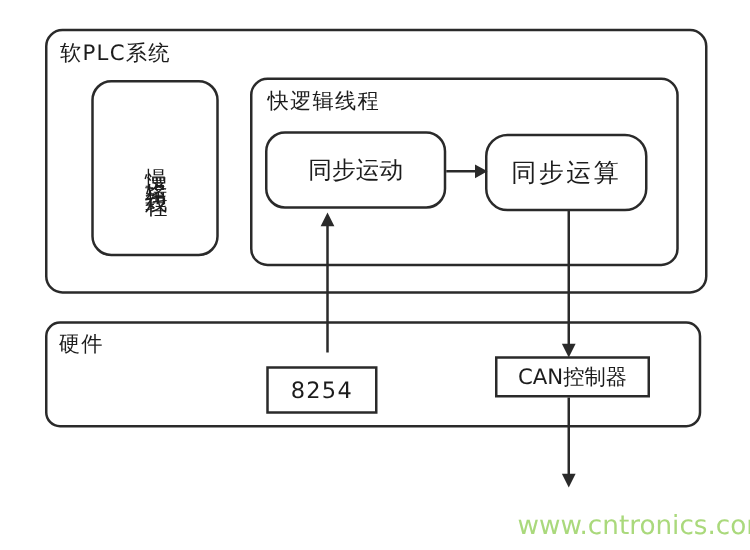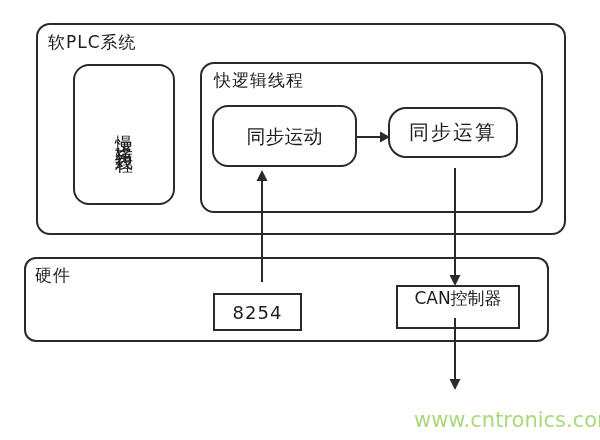--- a/index.html
+++ b/index.html
@@ -43,29 +43,29 @@
     writing-mode: vertical-rl;
     text-orientation: upright;
     font-size: 18px;
     letter-spacing: 6px;
     line-height: 1;
   }
   #fast-box       { left: 200px; top: 62px;  width: 343px; height: 151px; }
   #ref-source-box { left: 212px; top: 105px; width: 145px; height: 62px;
                     display: flex; flex-direction: row; align-items: center; justify-content: center;
                     font-size: 19px; line-height: 1.4; }
-  #sync-compute-box { left: 388px; top: 107px; width: 130px; height: 51px;
+  #sync-compute-box { left: 388px; top: 107px; width: 130px; height: 62px;
                     display: flex; align-items: center; justify-content: center;
                     font-size: 20px; letter-spacing: 2px; }
-  #hardware-box   { left: 24px;  top: 257px; width: 525px; height: 85px; border-radius: 12px; }
+  #hardware-box   { left: 36px;  top: 257px; width: 525px; height: 85px; border-radius: 12px; }
   #timer-box      { left: 213px; top: 282px; width: 89px;  height: 38px;
                     display: flex; align-items: center; justify-content: center;
                     font-size: 18px; letter-spacing: 1px; margin-top: 11px; }
-  #can-box        { left: 396px; top: 285px; width: 124px; height: 44px;
-                    display: flex; align-items: flex-start; justify-content: center;
+  #can-box        { left: 396px; top: 285px; width: 124px; height: 33px;
+                    display: flex; align-items: center; justify-content: center;
                     font-size: 17px; }
 
   #can-network-label {
     position: absolute;
     left: 402px;
     top: 390px;
     font-size: 19px;
     letter-spacing: 1px;
     white-space: nowrap;
   }

